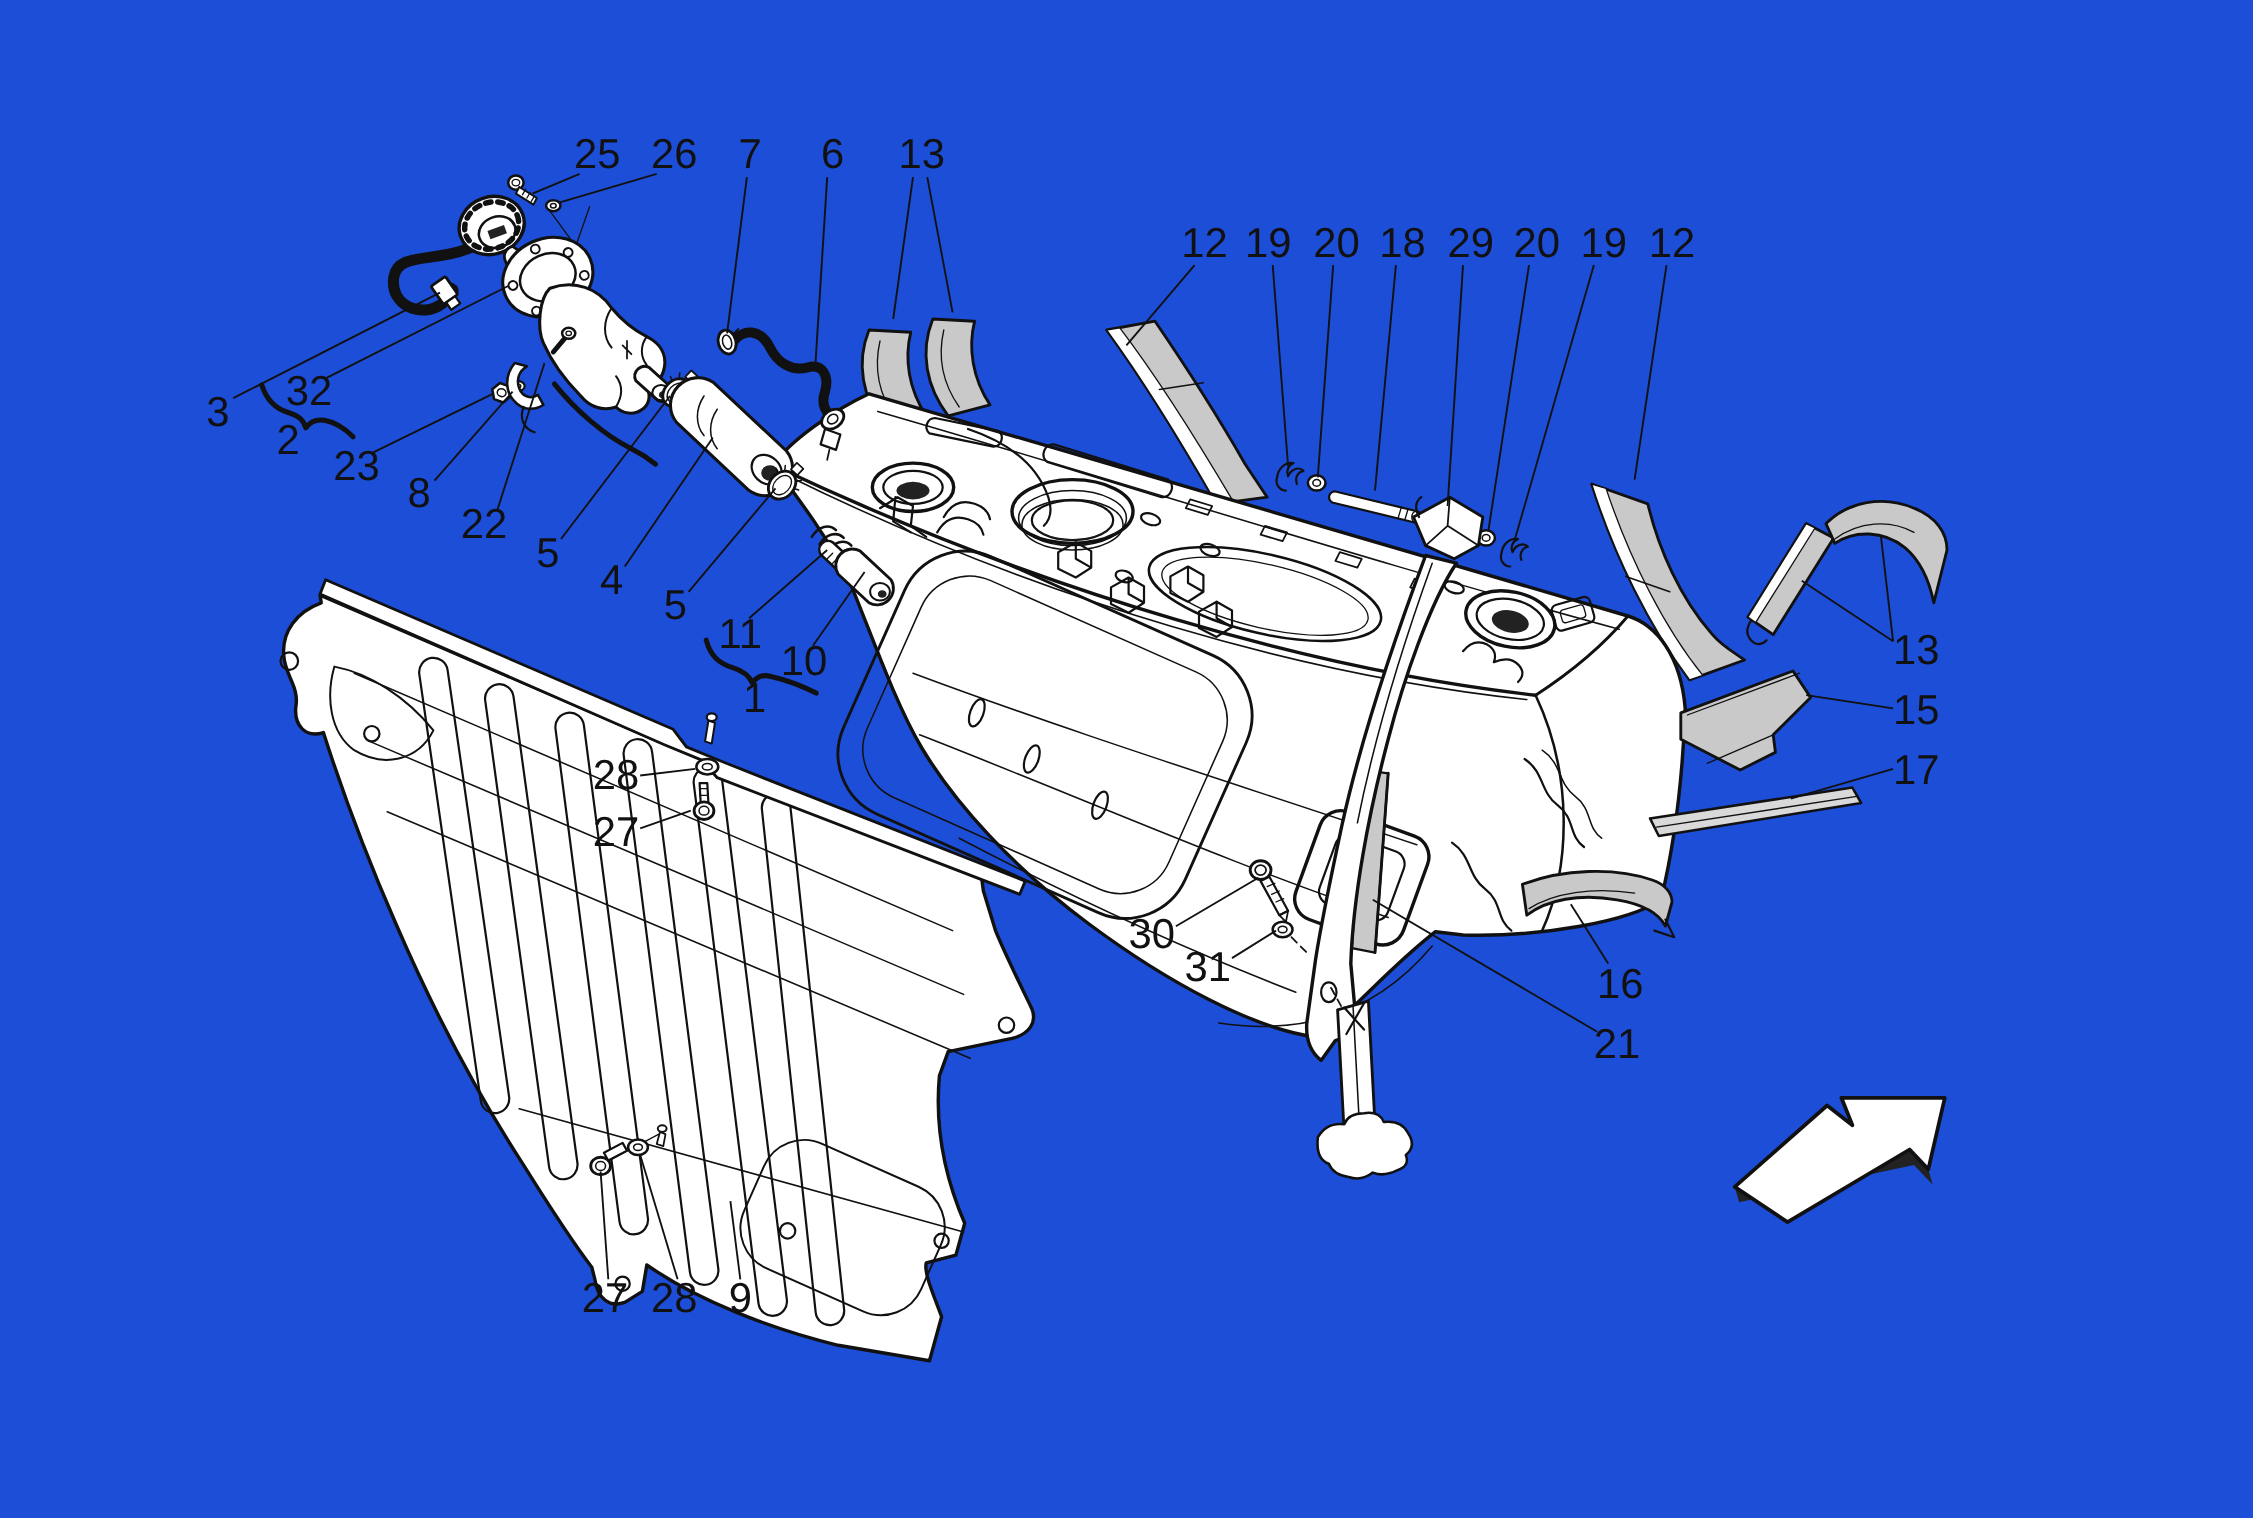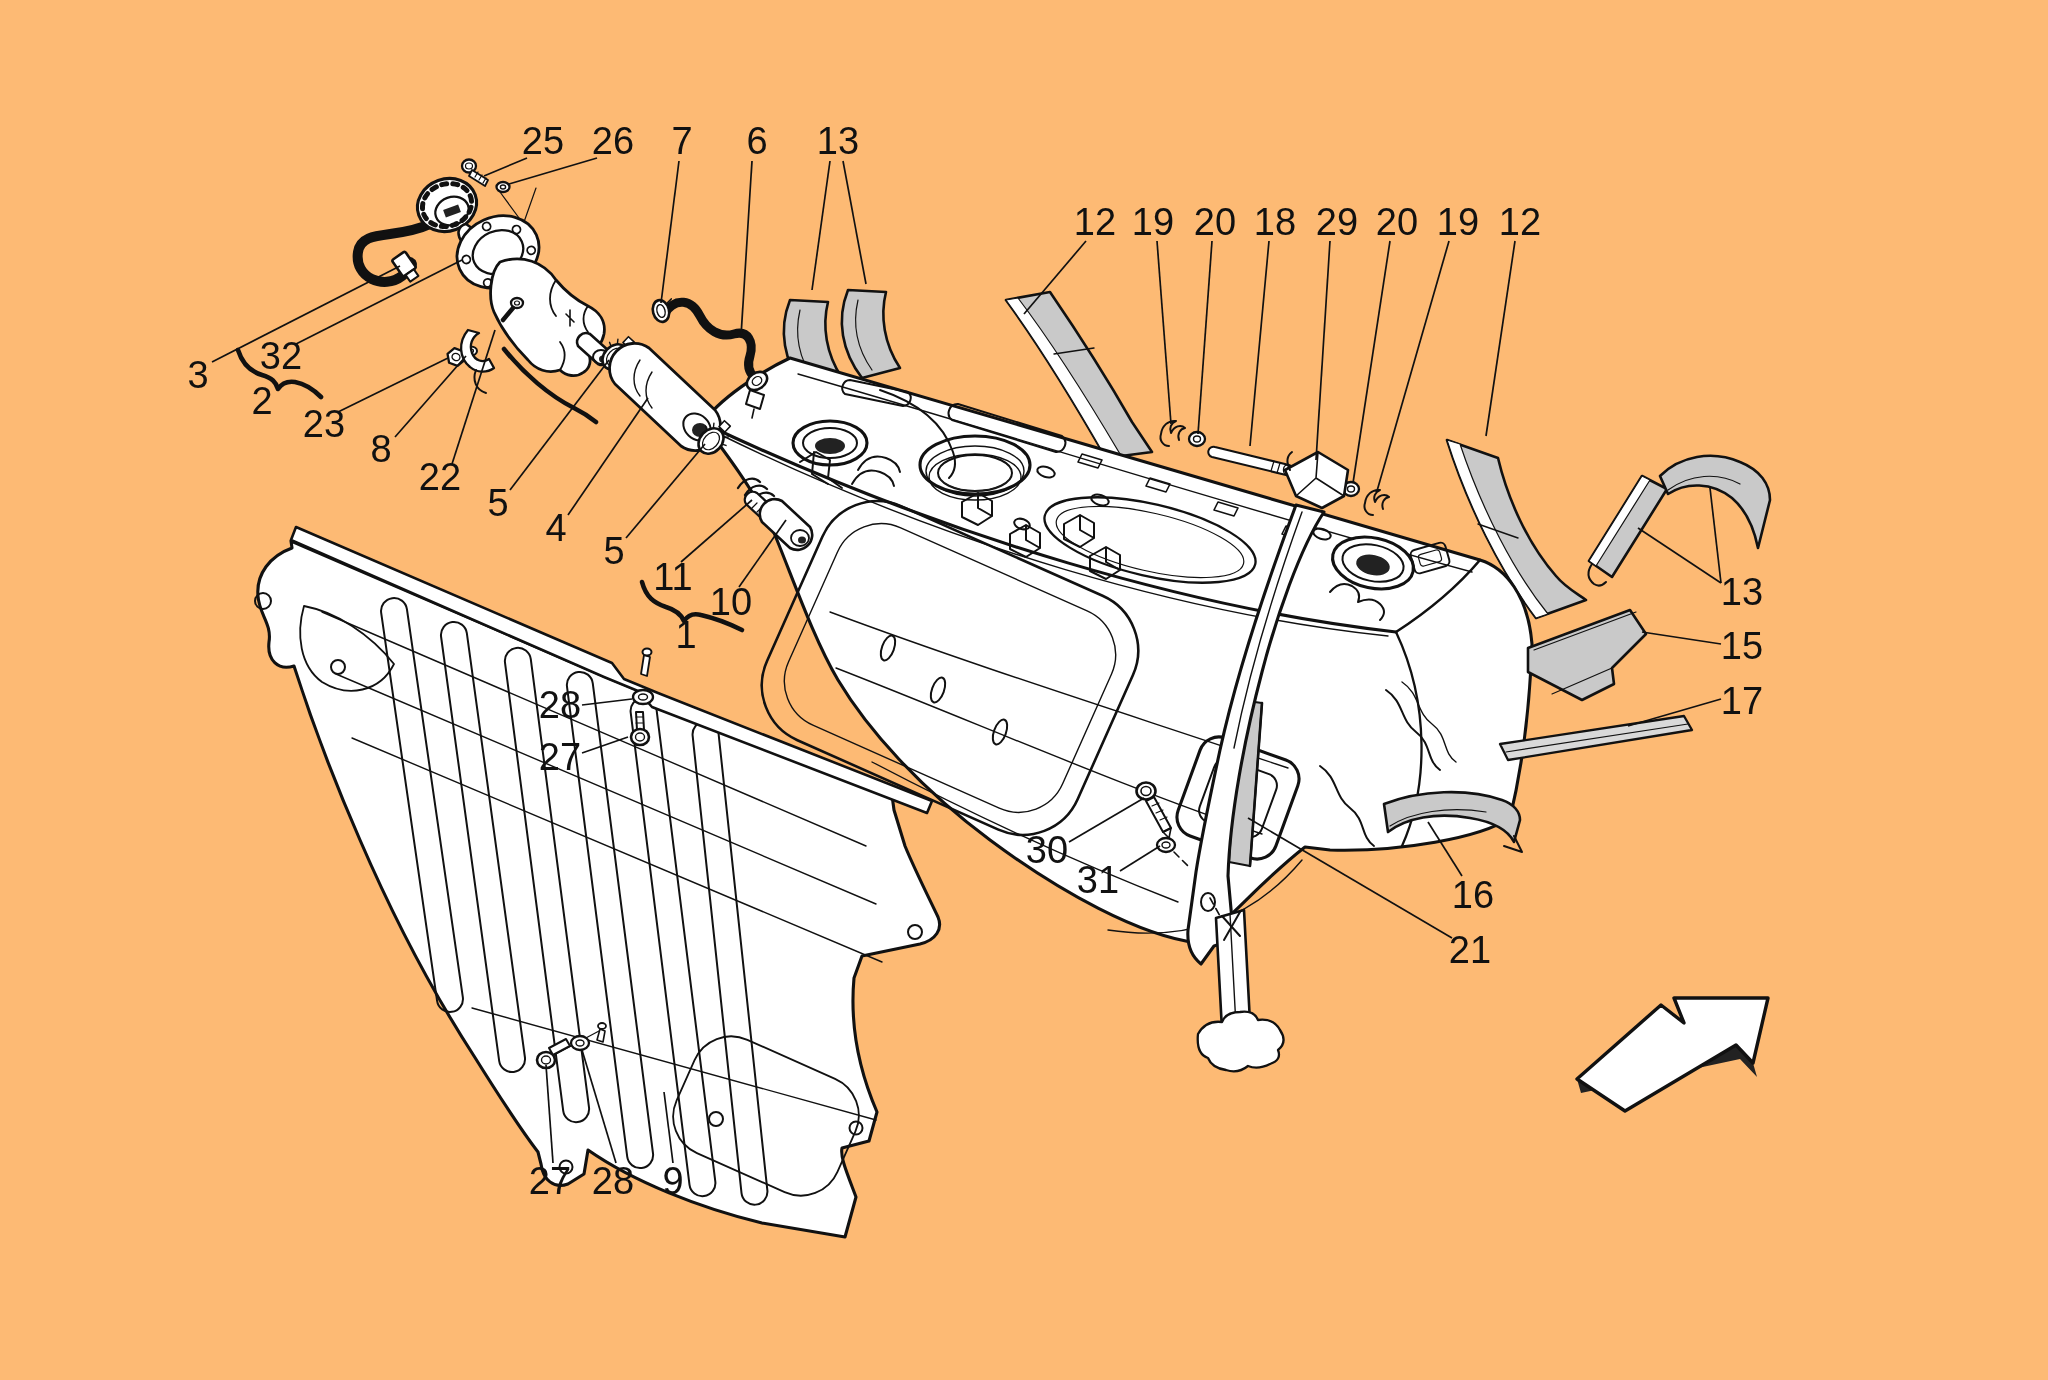--- a/index.html
+++ b/index.html
@@ -1,16 +1,16 @@
 <!DOCTYPE html>
 <html><head>
 <meta charset="utf-8">
 <style>
   html,body{margin:0;padding:0;background:#e8e8e6;}
-  .page{width:2048px;height:1380px;background:#fdba74;position:relative;margin:0 auto;overflow:hidden;}
+  .page{width:2048px;height:1380px;background:#1d4ed8;position:relative;margin:0 auto;overflow:hidden;}
   svg{display:block;}
   .ln{fill:none;stroke:#111;stroke-linecap:round;stroke-linejoin:round;}
   .s1{stroke-width:1.2}.s13{stroke-width:1.4}.s15{stroke-width:1.6}.s2{stroke-width:2}
   .s22{stroke-width:2.3}.s25{stroke-width:2.6}.s3{stroke-width:3.1}
   .white{fill:#ffffff;stroke:#111;stroke-linejoin:round;}
   .gray{fill:#c9c9c9;stroke:#111;stroke-linejoin:round;}
   .gray2{fill:#d9d9d9;stroke:#111;stroke-linejoin:round;}
   .dark{fill:#222;stroke:none;}
   .callout{font:400 38px "Liberation Sans","DejaVu Sans",sans-serif;fill:#111;text-anchor:middle;dominant-baseline:central;}
   .leader{stroke:#111;stroke-width:1.7;fill:none;}

